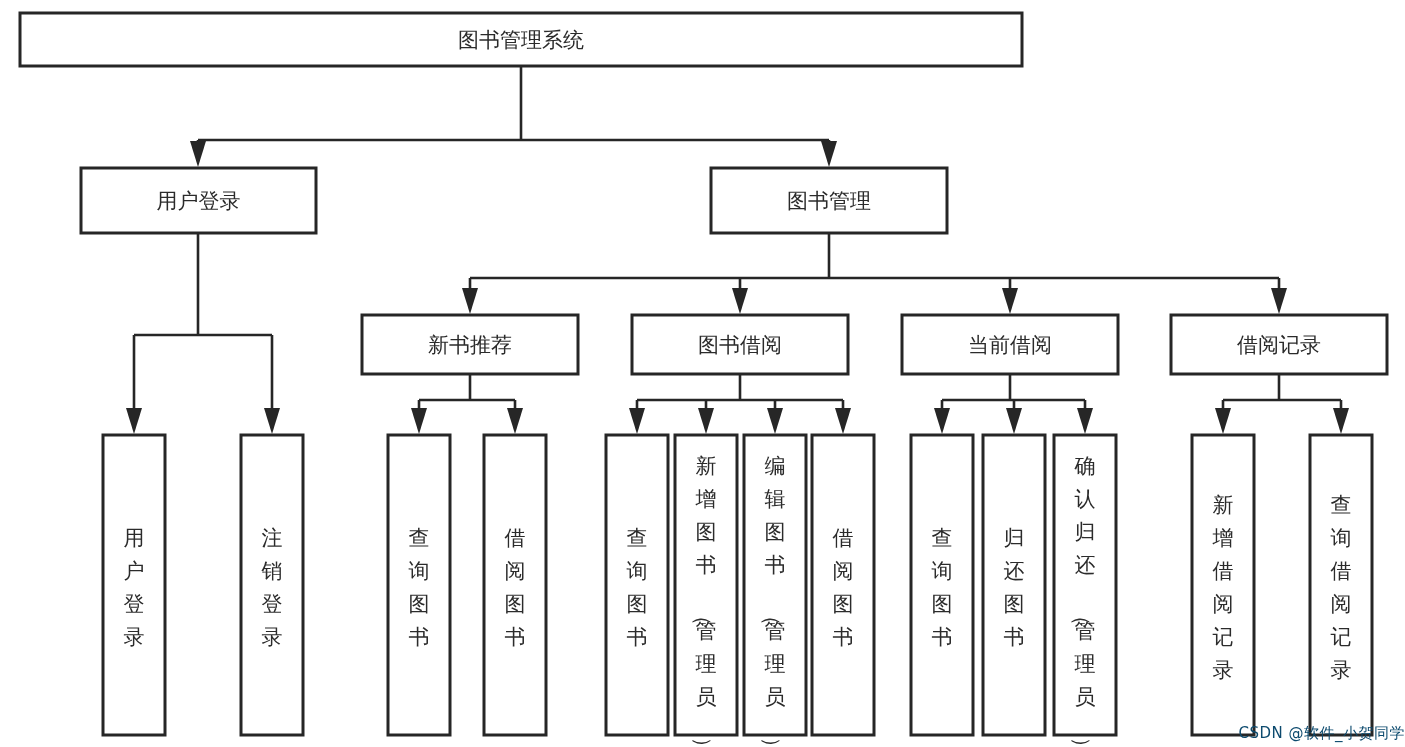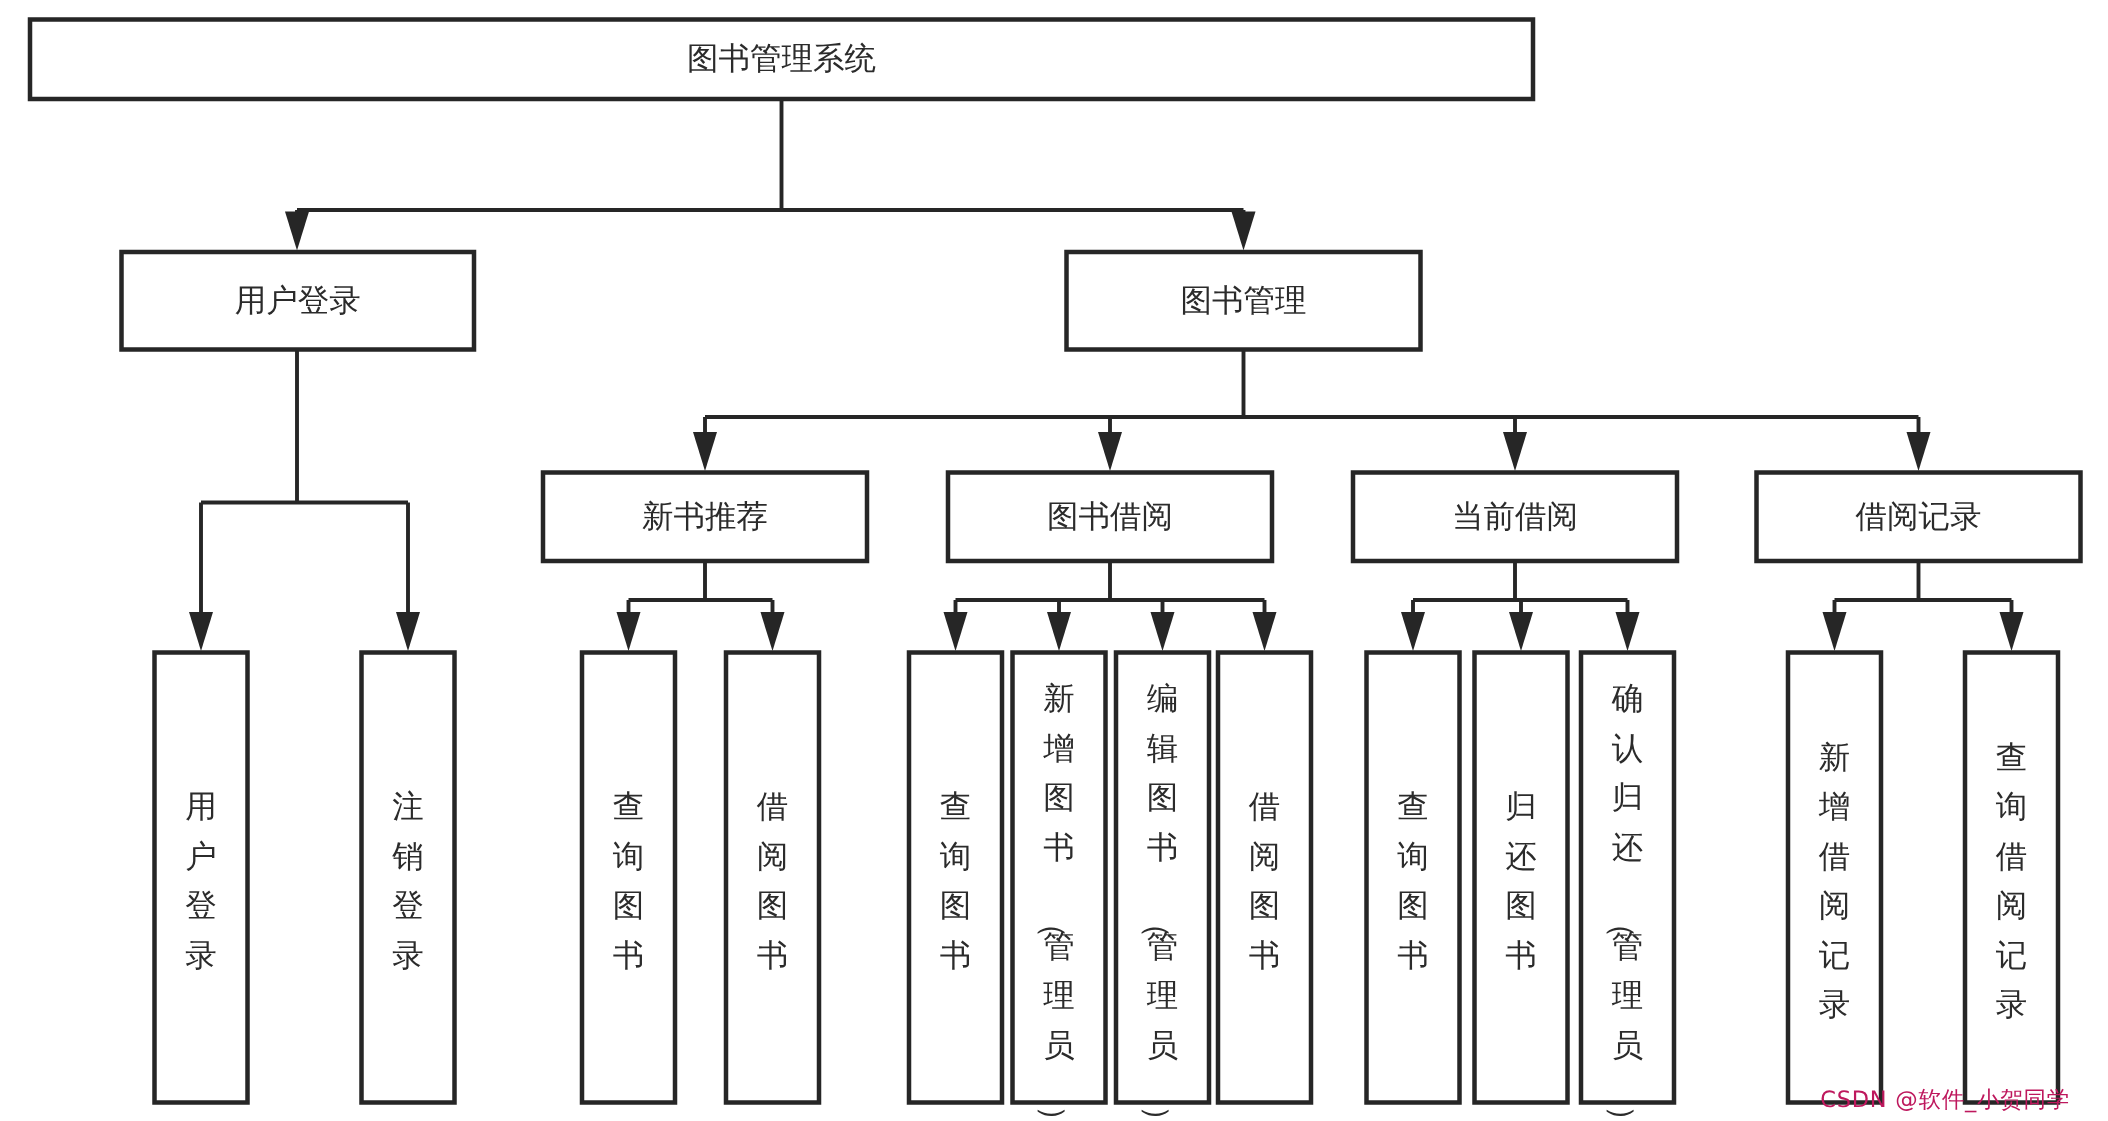--- a/index.html
+++ b/index.html
@@ -48,25 +48,25 @@
     dominant-baseline: middle;
   }
   .node-label-v {
     font-family: "DejaVu Sans", "Liberation Sans", sans-serif;
     font-size: 21px;
     fill: #2b2b2b;
     text-anchor: middle;
   }
   .watermark {
     position: absolute;
-    right: 25px;
+    right: 0;
     bottom: 4px;
     font-family: "DejaVu Sans", "Liberation Sans", sans-serif;
     font-size: 15px;
-    color: #be185d;
+    color: #0c4a6e;
     letter-spacing: 0.5px;
     white-space: nowrap;
     user-select: none;
   }
 </style>
 </head>
 <body>
 
 <div id="diagram-root">
   <svg class="flow" viewBox="0 0 1405 747">

